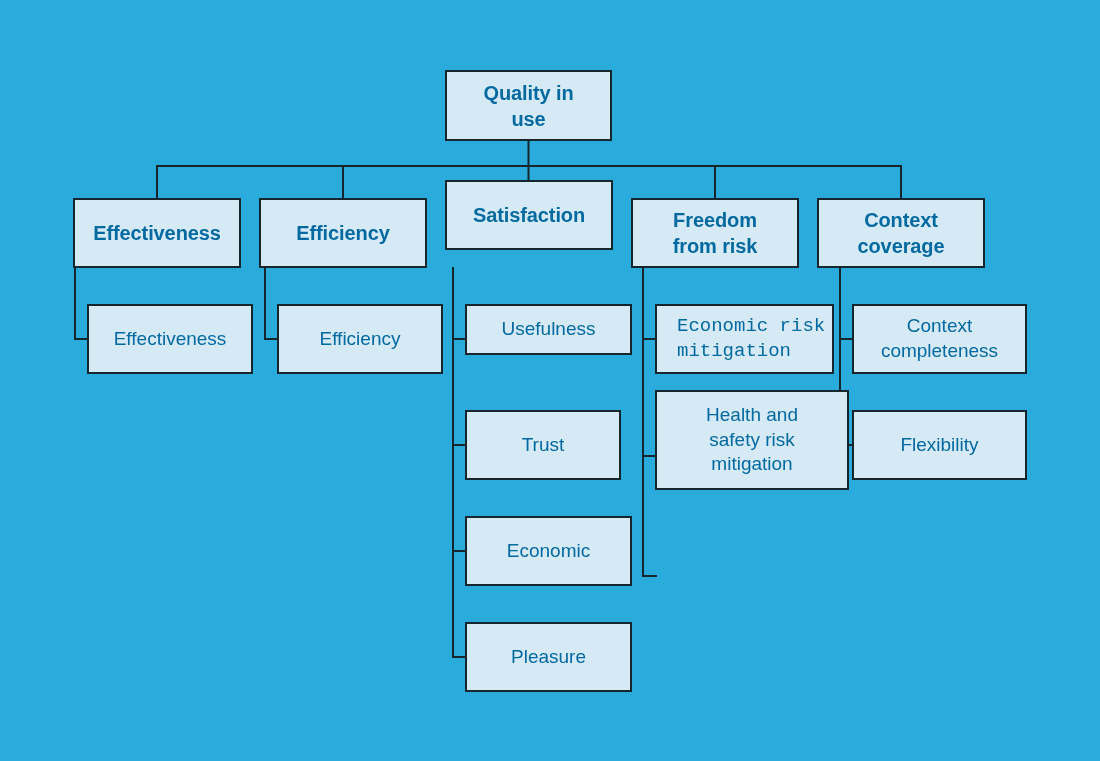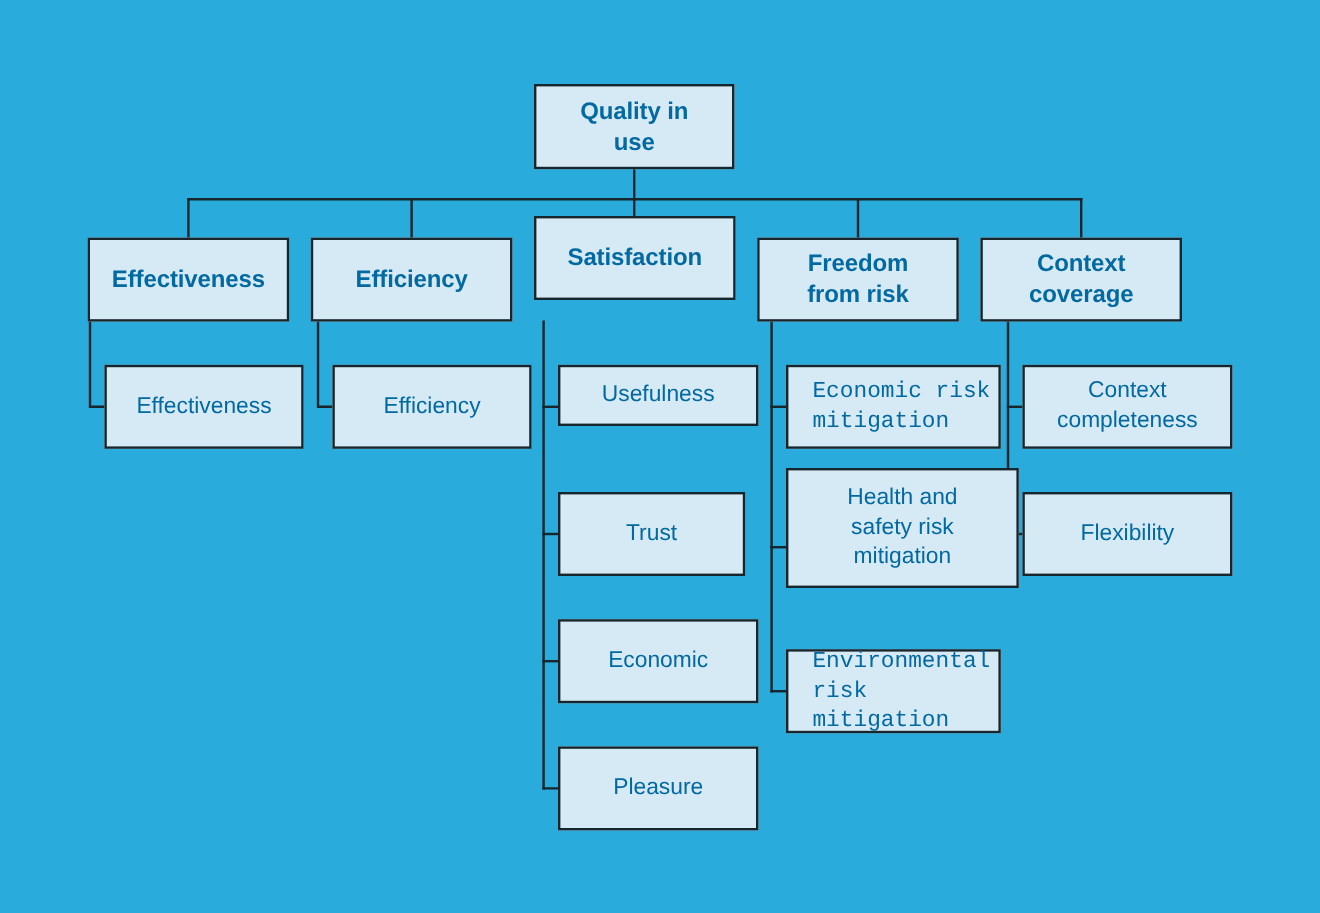--- a/index.html
+++ b/index.html
@@ -168,24 +168,20 @@
     <span class="label">Economic risk
 mitigation</span>
   </div>
 
   <div class="node leaf" style="left:655px; top:390px; width:194px; height:100px;">
     <span class="label">Health and
 safety risk
 mitigation</span>
   </div>
 
-  <div class="node leaf left-align" style="left:655px; top:541px; width:179px; height:70px;">
-    <span class="label">Environmental
-risk mitigation</span>
-  </div>
 
   <div class="node leaf" style="left:852px; top:304px; width:175px; height:70px;">
     <span class="label">Context
 completeness</span>
   </div>
 
   <div class="node leaf" style="left:852px; top:410px; width:175px; height:70px;justify-content:center;">
     <span class="label">Flexibility</span>
   </div>
 

